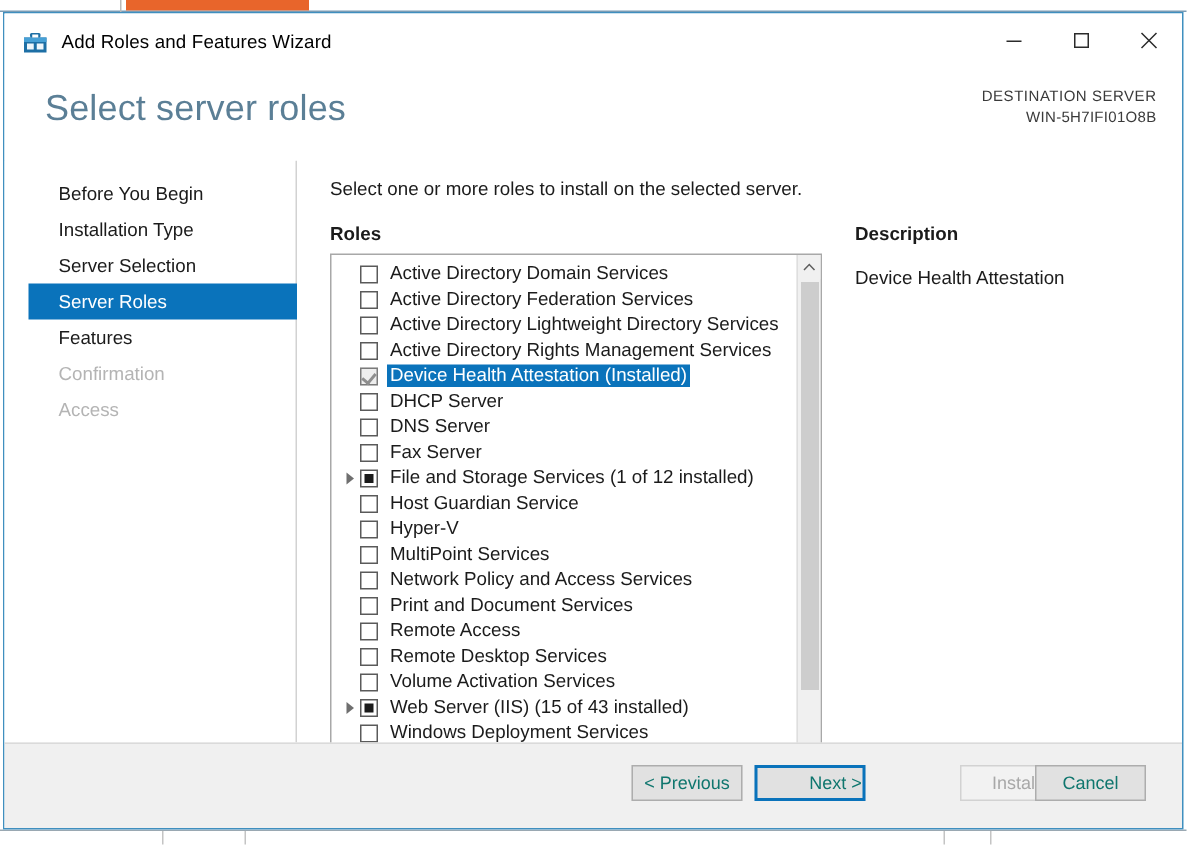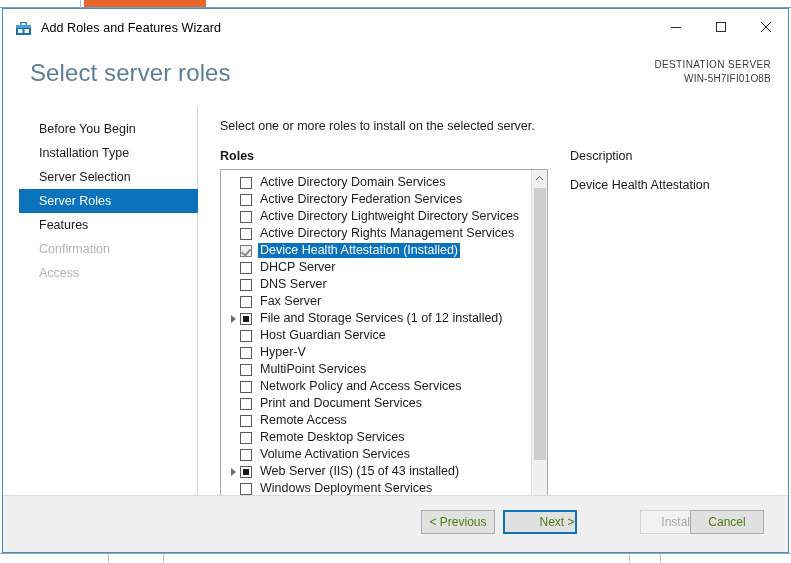--- a/index.html
+++ b/index.html
@@ -198,21 +198,21 @@
     top: 42px;
     font-size: 12.5px;
     font-weight: bold;
     color: #1b1b1b;
   }
   #desc-label {
     position: absolute;
     left: 372px;
     top: 42px;
     font-size: 12.5px;
-    font-weight: normal;
+    font-weight: bold;
     color: #1b1b1b;
   }
   #desc-text {
     position: absolute;
     left: 372px;
     top: 70px;
     font-size: 12.5px;
     color: #1b1b1b;
     width: 200px;
     line-height: 17px;
@@ -333,21 +333,21 @@
     border-top: 1px solid #dadada;
     position: relative;
   }
   .wiz-btn {
     position: absolute;
     top: 14px;
     height: 24px;
     width: 74px;
     font-family: "Liberation Sans", sans-serif;
     font-size: 12px;
-    color: #4d7c0f;
+    color: #0f766e;
     background: #e1e1e1;
     border: 1px solid #adadad;
     box-sizing: border-box;
     padding: 0;
     line-height: 22px;
     text-align: center;
   }
   .wiz-btn.focused {
     background: #e1e1e1;
     border: 2px solid #0a73bb;

